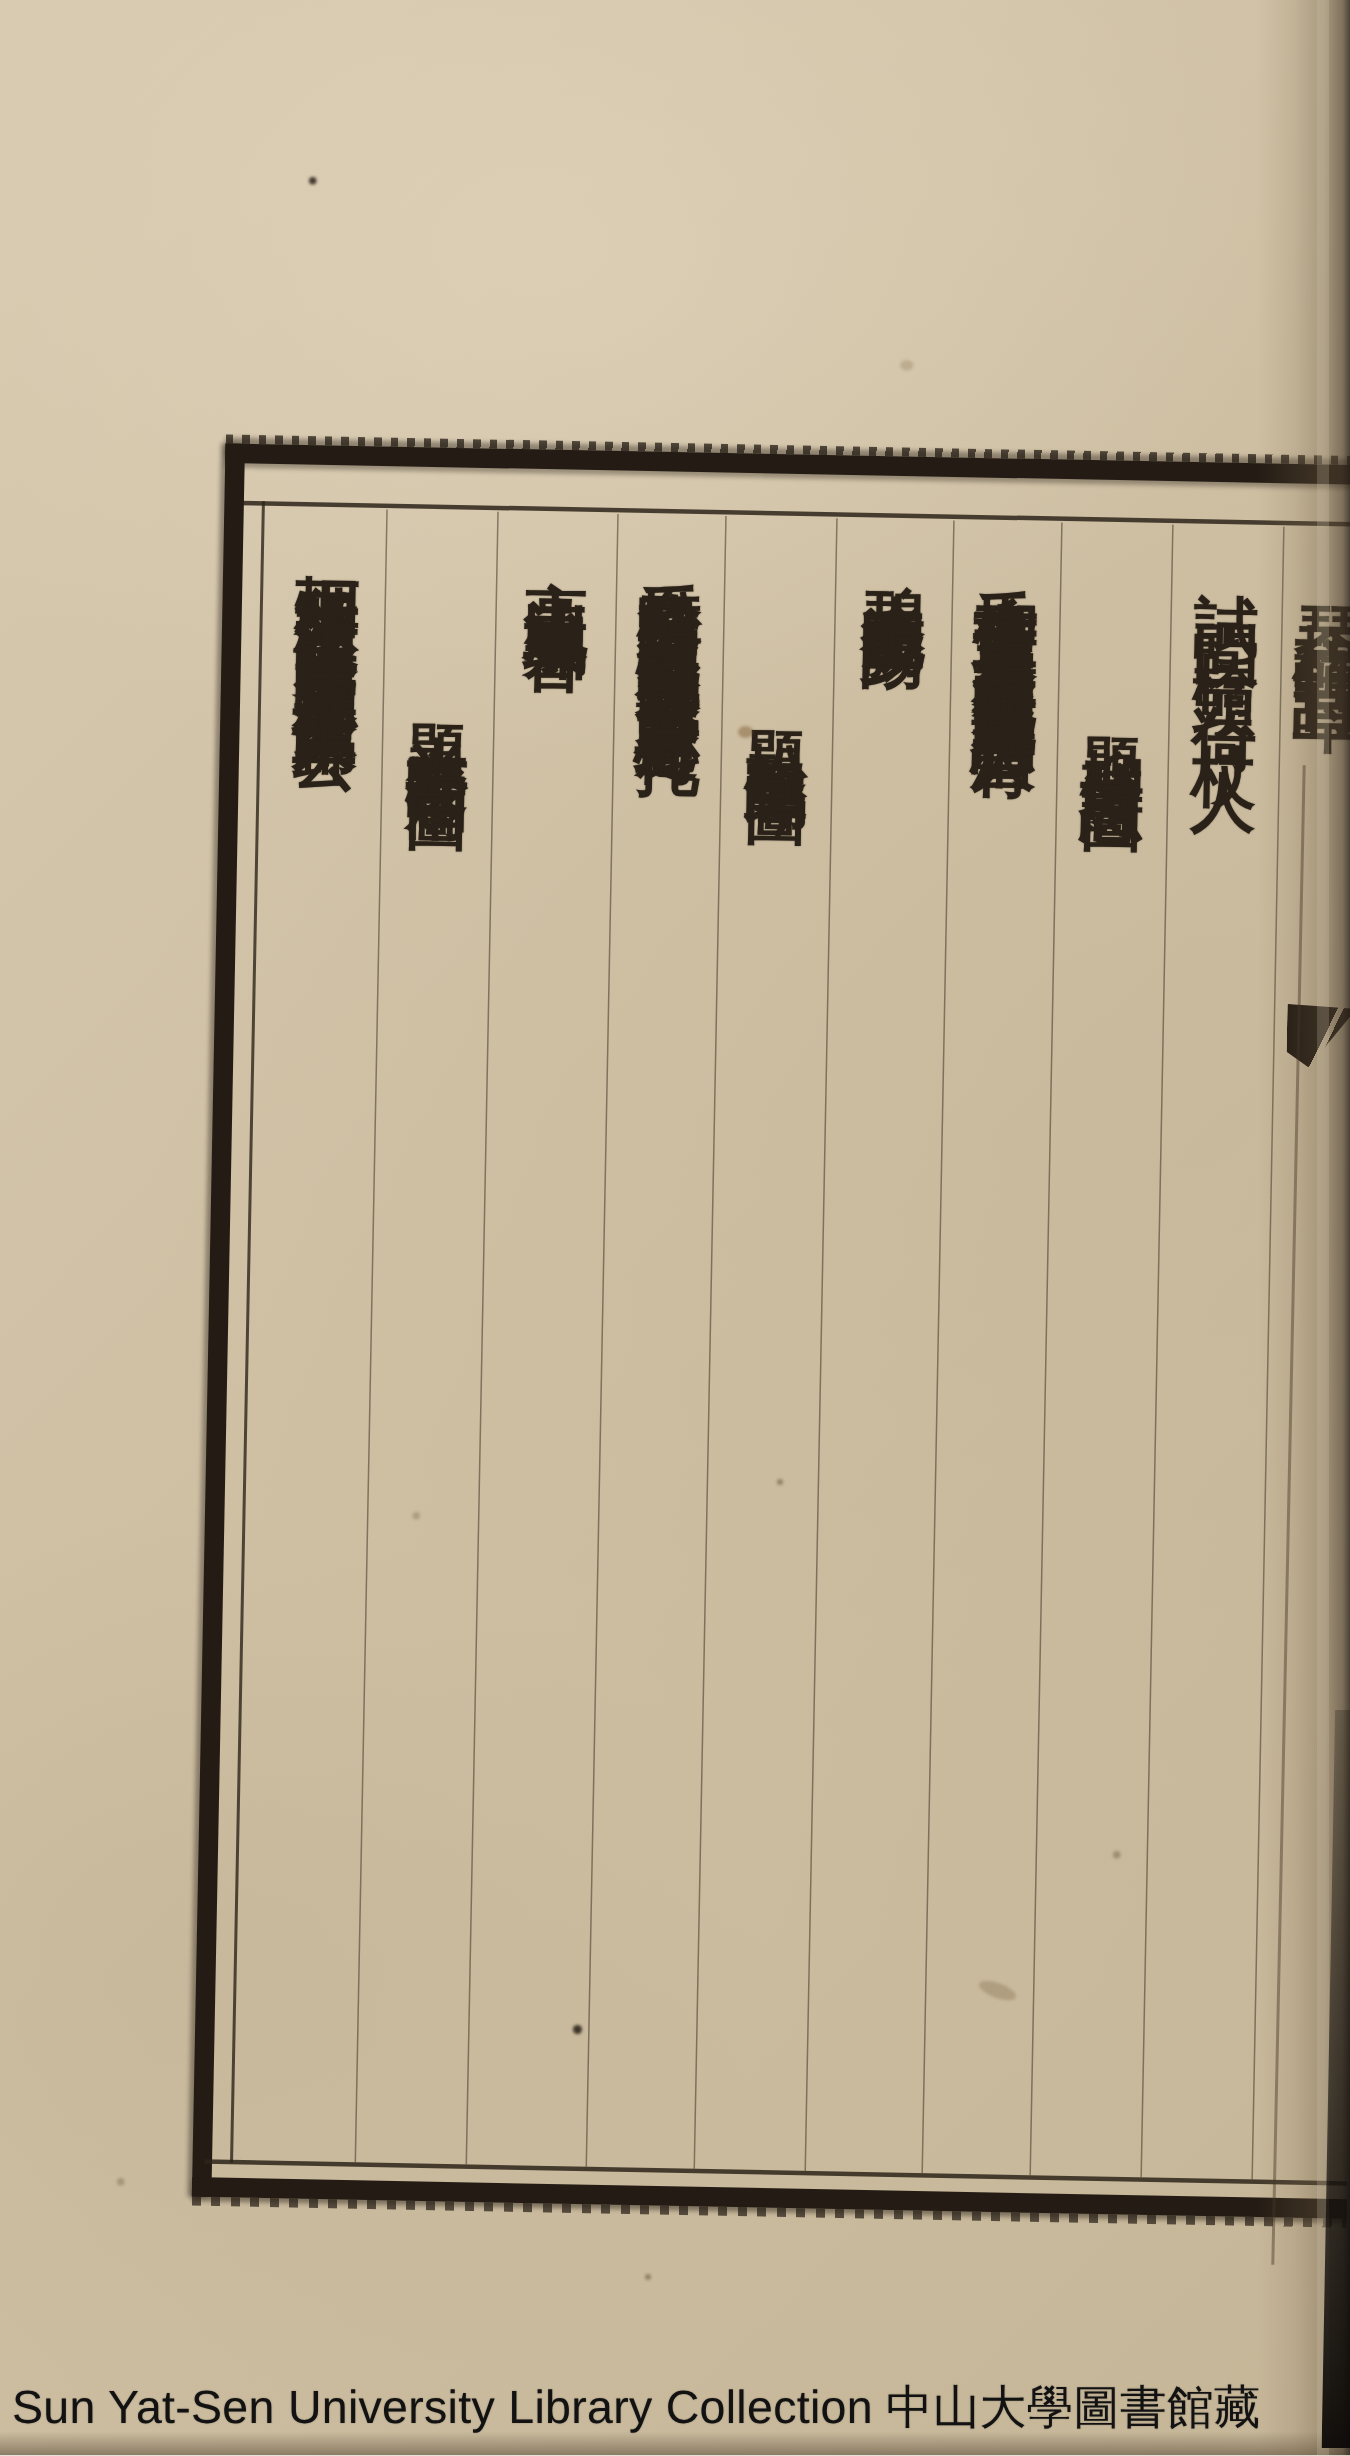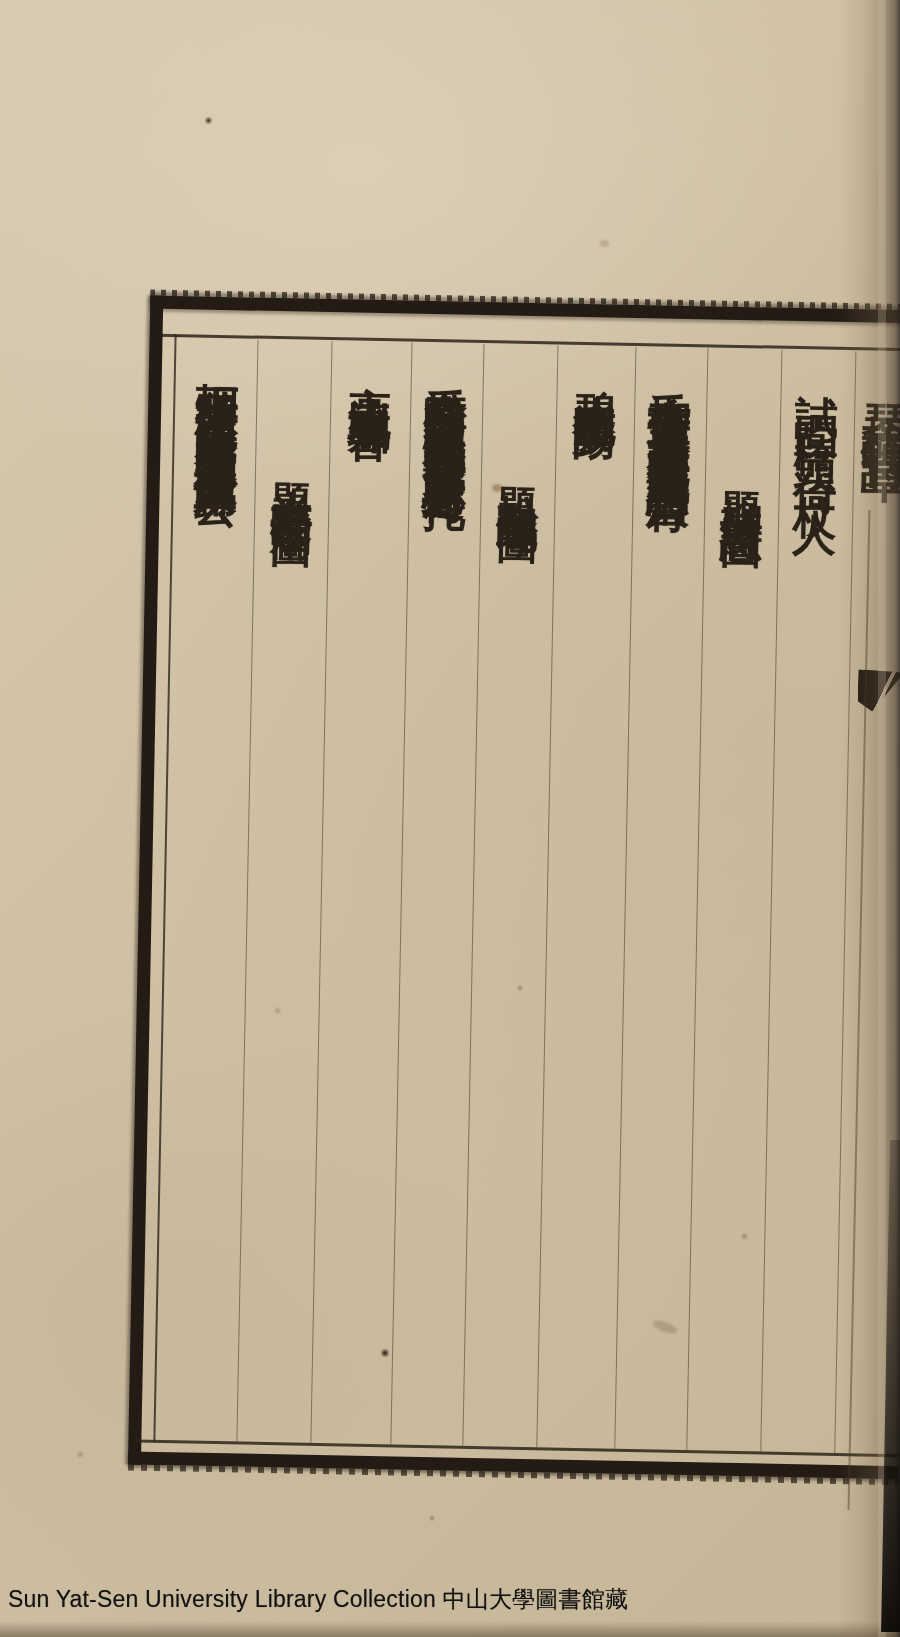--- a/index.html
+++ b/index.html
@@ -56,21 +56,21 @@
     background:rgba(216,206,184,.22);}
   .crease{position:absolute; left:858px; top:510px; width:1.5px; height:1000px; z-index:6;
     background:rgba(70,56,40,.45); transform:rotate(1.2deg);}
   .corner-wedge{position:absolute; right:0; top:1140px; width:22px; height:492px; z-index:7;
     background:linear-gradient(to bottom, rgba(20,16,12,.25), rgba(10,8,6,.94));
     clip-path:polygon(55% 0, 100% 0, 100% 100%, 14% 100%);}
   .bottom-edge{position:absolute; left:0; bottom:0; width:100%; height:16px; z-index:4;
     background:linear-gradient(to bottom, rgba(80,66,48,0), rgba(74,60,42,.5));}
   
   .watermark{position:absolute; left:8px; top:1584px; z-index:9;
-    font-family:"Liberation Sans", sans-serif; font-size:23px; color:#121212;
+    font-family:"Liberation Sans", sans-serif; font-size:31px; color:#121212;
     letter-spacing:.2px; text-shadow:0 0 1px rgba(20,20,20,.4);}
   
   .stain{position:absolute; border-radius:50%; filter:blur(1px); z-index:3;}
 </style>
 </head>
 <body>
 
 <div class="page">
 
   <div class="stain" style="left:206px;top:118px;width:5px;height:5px;background:rgba(40,32,24,.85);"></div>

